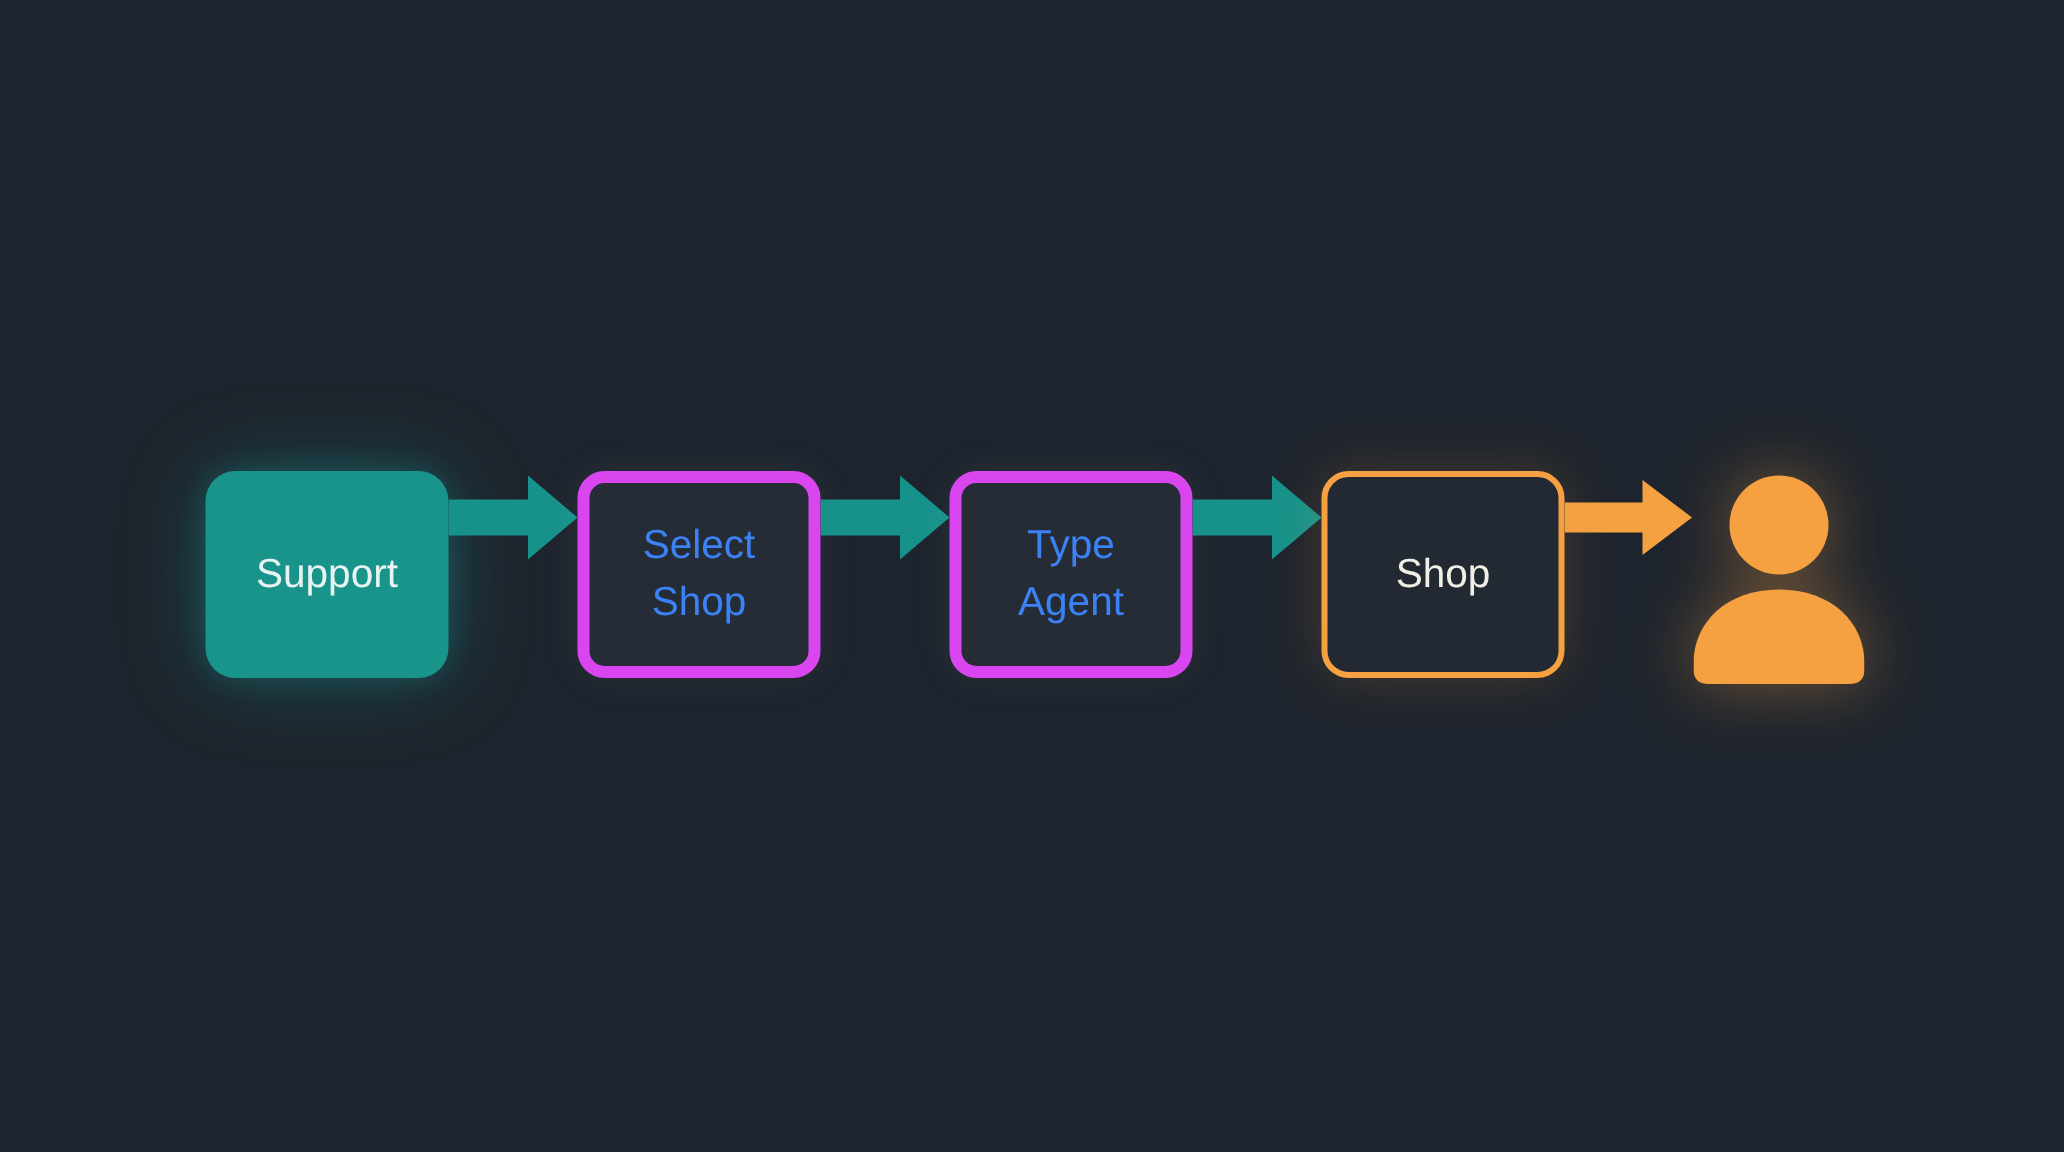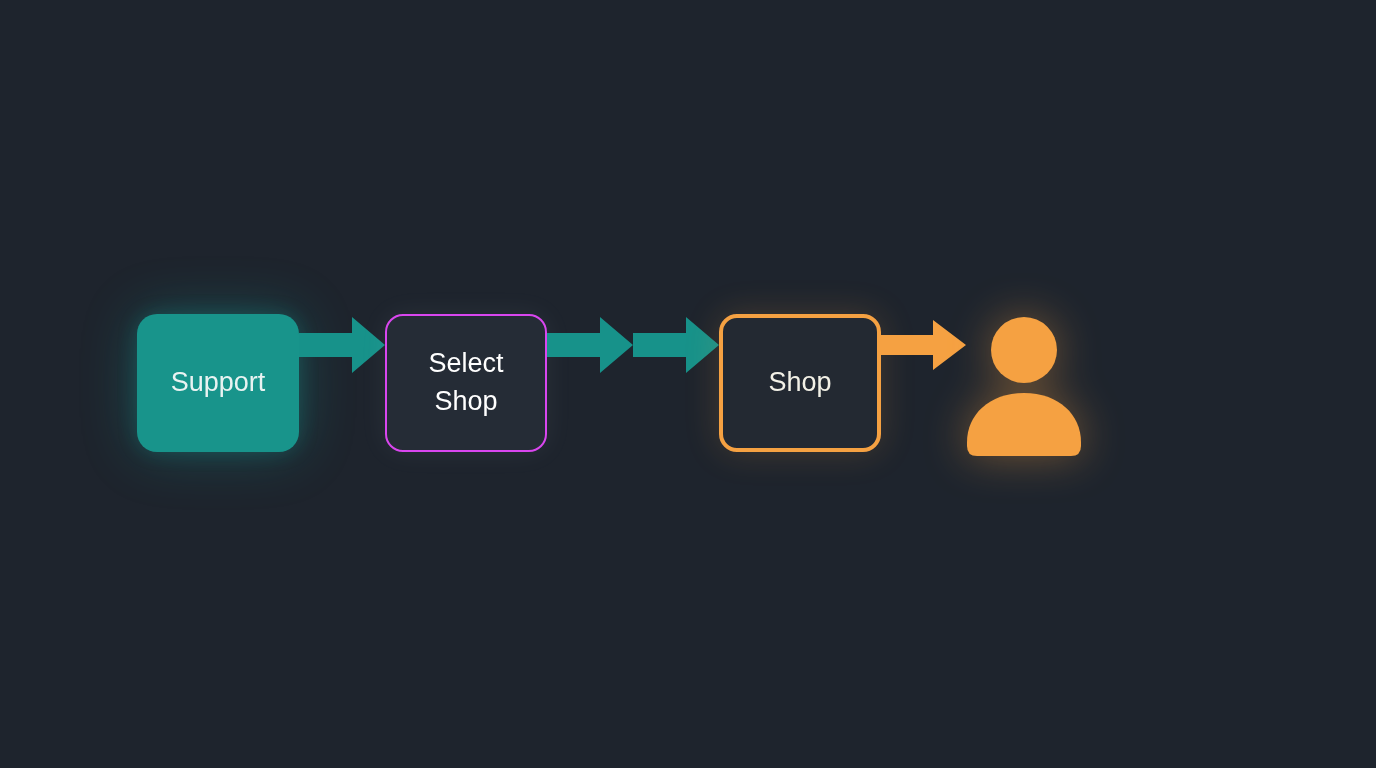--- a/index.html
+++ b/index.html
@@ -35,22 +35,22 @@
     flex: 0 0 auto;
   }
   .node-filled-teal {
     background: #18948B;
     color: #E9F3F2;
     border-radius: 20px;
     box-shadow: 0 0 55px rgba(24, 175, 164, 0.30), 0 0 20px rgba(24, 175, 164, 0.22);
   }
   .node-outline-gray {
     background: #252C36;
-    border: 2px solid #d946ef;
-    color: #ffffff;
+    border: 8px solid #d946ef;
+    color: #3b82f6;
     box-shadow: 0 0 28px rgba(200, 212, 224, 0.07);
   }
   .node-outline-orange {
     background: #232932;
     border: 4px solid #F5A142;
     color: #F2F0E6;
     box-shadow: 0 0 35px rgba(245, 161, 66, 0.18);
   }
   .arrow {
     flex: 0 0 auto;
@@ -77,20 +77,23 @@
     </svg>
 
     <div class="node node-outline-gray">
       <span>Select Shop</span>
     </div>
 
     <svg class="arrow" width="86" height="62" viewBox="0 0 86 62">
       <polygon points="0,19 53,19 53,3 86,31 53,59 53,43 0,43" fill="#17928A"></polygon>
     </svg>
 
+    <div class="node node-outline-gray">
+      <span>Type Agent</span>
+    </div>
 
     <svg class="arrow" width="86" height="62" viewBox="0 0 86 62">
       <polygon points="0,19 53,19 53,3 86,31 53,59 53,43 0,43" fill="#17928A"></polygon>
     </svg>
 
     <div class="node node-outline-orange">
       <span>Shop</span>
     </div>
 
     <svg class="arrow" width="86" height="62" viewBox="0 0 86 62">

